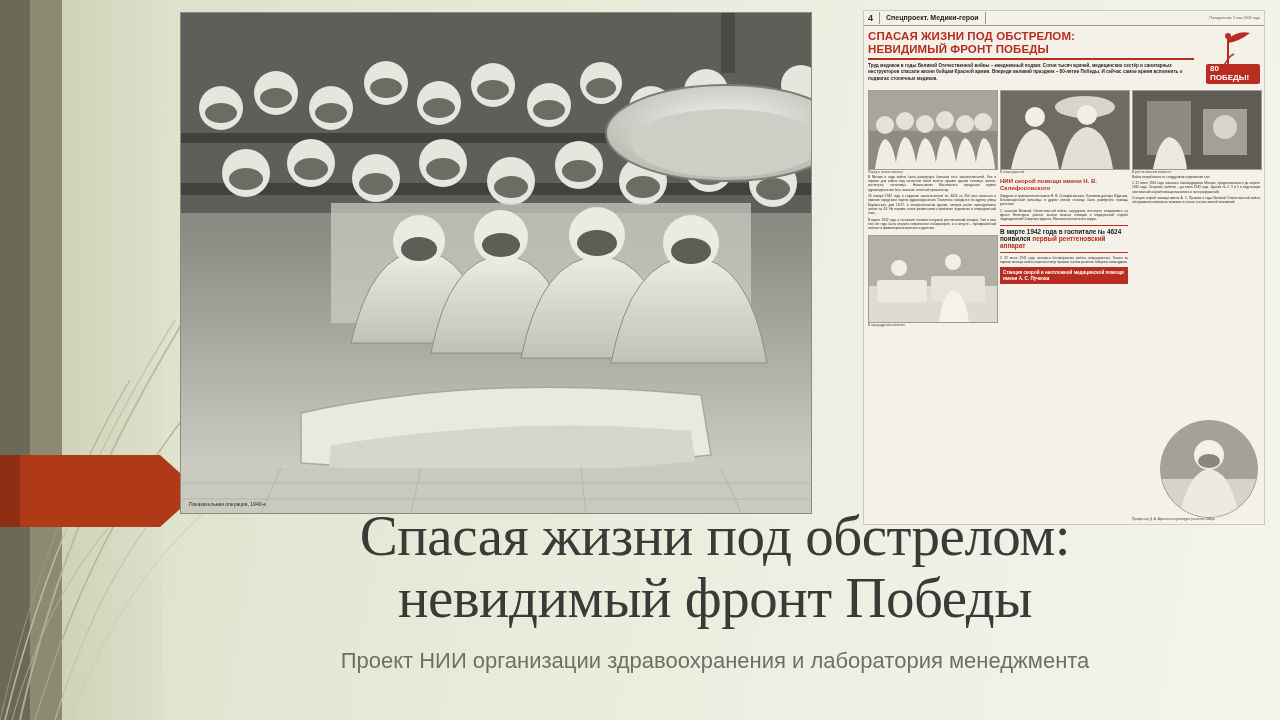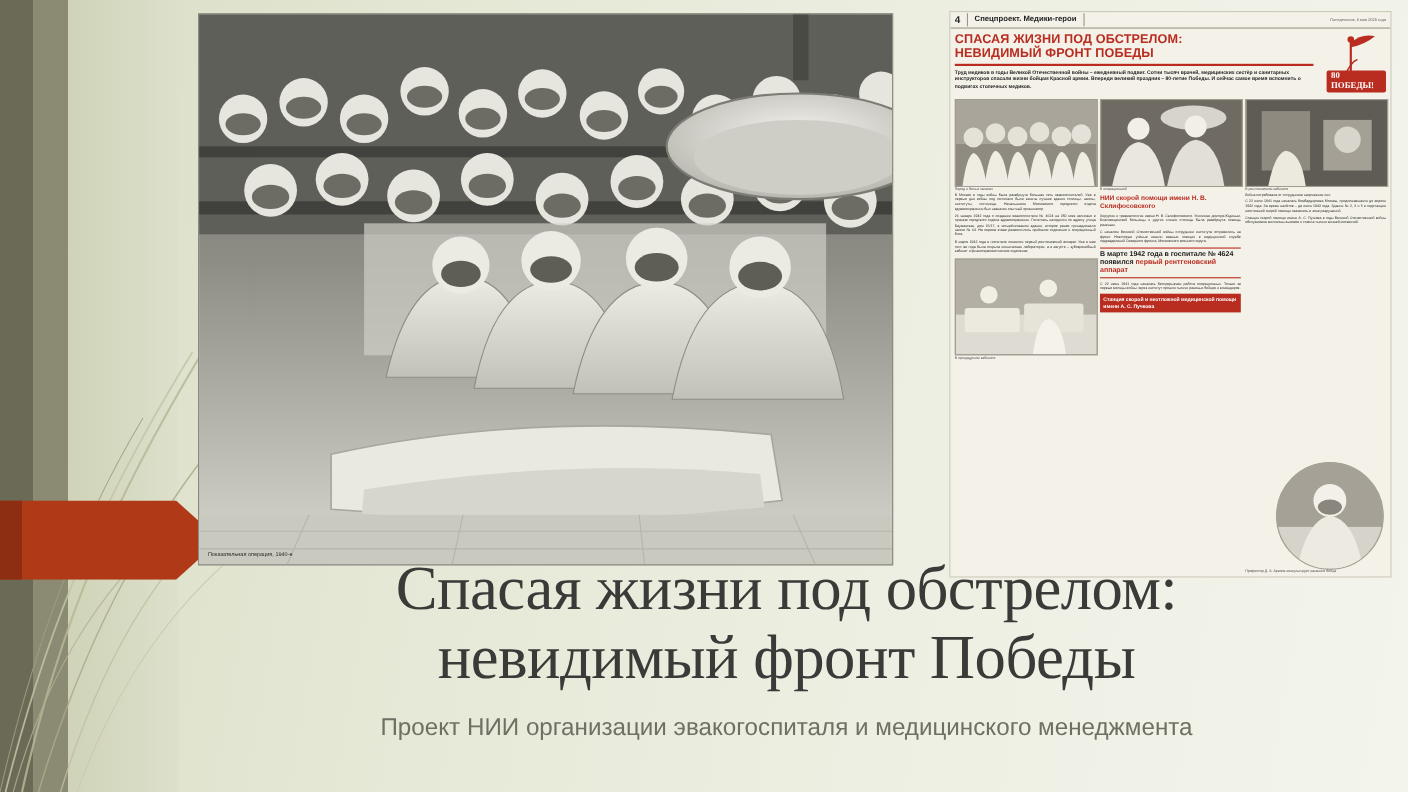--- a/index.html
+++ b/index.html
@@ -151,21 +151,20 @@
     line-height: 1.35;
     color: #1e1e1e;
     font-weight: bold;
     padding-right: 2px;
   }
   .news-logo {
     width: 62px;
     height: 56px;
     position: relative;
     flex: 0 0 auto;
-    font-family: Liberation Serif, serif;
   }
   .news-logo .badge {
     position: absolute;
     left: 8px;
     bottom: 2px;
     background: #b92c20;
     color: #fff;
     font-size: 8px;
     font-weight: bold;
     padding: 1px 4px;
@@ -530,15 +529,15 @@
       </svg>
     </div>
     <div class="img-cap" style="position:absolute;left:268px;bottom:2px;width:120px">Профессор Д. А. Арапов консультирует раненого бойца</div>
   </div>
 
   <div class="title">
     <div>Спасая жизни под обстрелом:</div>
     <div>невидимый фронт Победы</div>
   </div>
 
-  <div class="subtitle">Проект НИИ организации эвакогоспиталя и медицинского менеджмента</div>
+  <div class="subtitle">Проект НИИ организации здравоохранения и лаборатория менеджмента</div>
 
 </div>
 
 </body></html>

